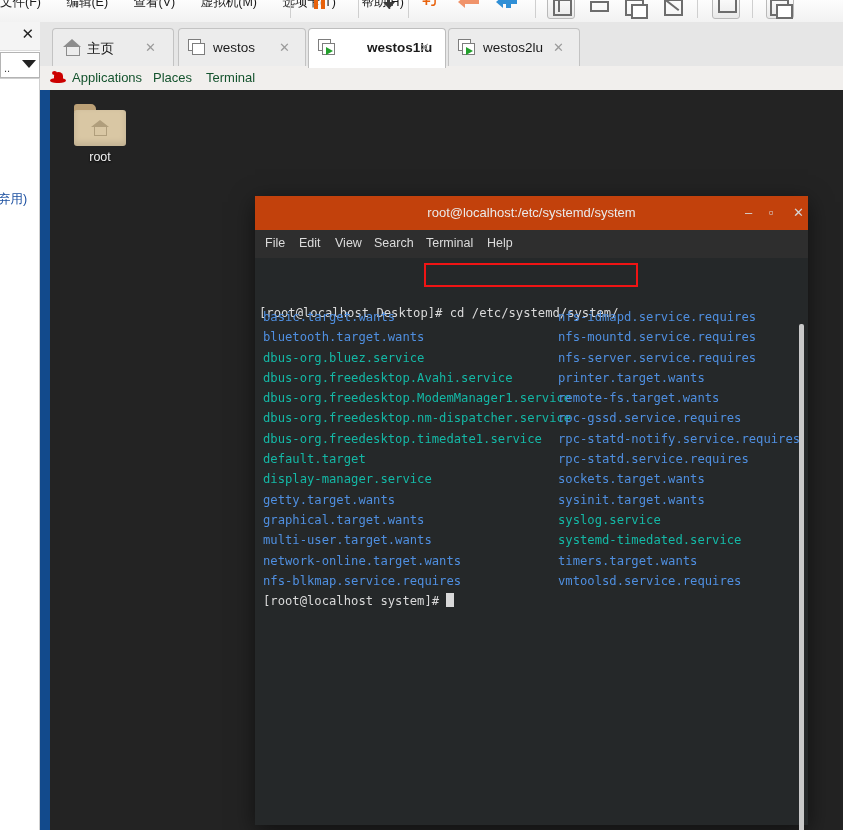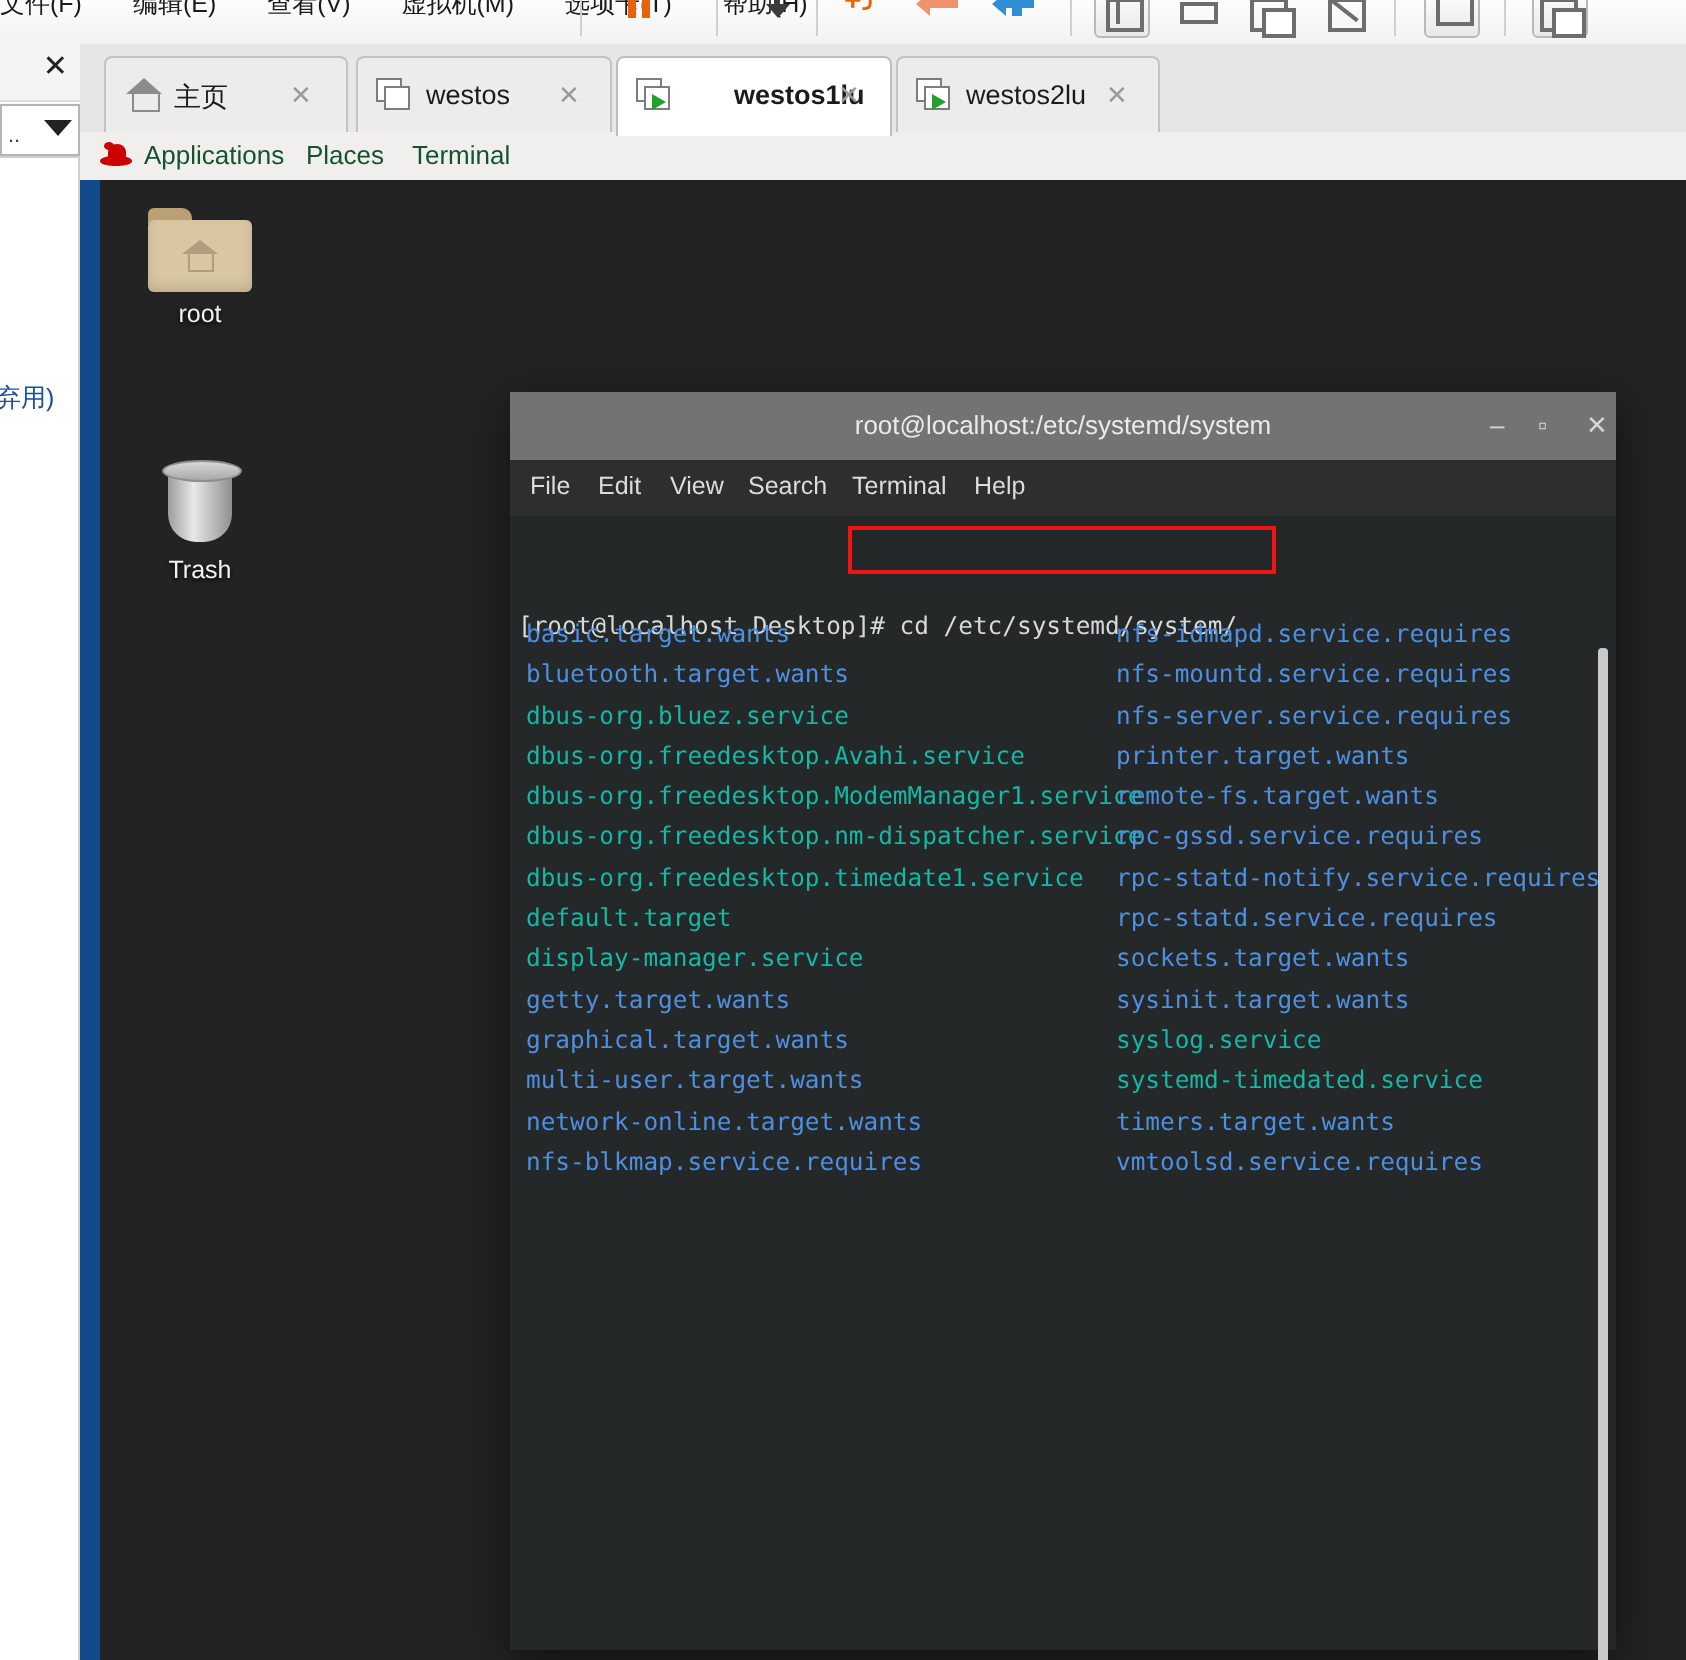--- a/index.html
+++ b/index.html
@@ -96,21 +96,21 @@
   .trash{position:relative;width:34px;height:44px;margin:0 auto;}
   .trash .lid{position:absolute;left:-2px;top:0;width:38px;height:9px;border-radius:50%;
       background:linear-gradient(#d8d8d8,#a9a9a9);border:1px solid #8d8d8d;}
   .trash .can{position:absolute;left:1px;top:5px;width:32px;height:36px;
       background:linear-gradient(90deg,#9d9d9d,#e8e8e8 40%,#bcbcbc 70%,#8f8f8f);
       border-radius:2px 2px 14px 14px;}
 
   
   #term{position:absolute;left:215px;top:106px;width:553px;height:629px;
      background:#2b2b2b;box-shadow:0 6px 22px rgba(0,0,0,.55);}
-  #term-title{position:absolute;left:0;top:0;width:553px;height:34px;background:#737373;
+  #term-title{position:absolute;left:0;top:0;width:553px;height:34px;background:#c2410c;
      border-bottom:1px solid #262626;}
   #term-title-text{position:absolute;left:0;top:9px;width:553px;text-align:center;
      font-size:13px;color:#eaeaea;}
   .wbtn{position:absolute;top:10px;font-size:13px;color:#d6d6d6;line-height:13px;}
   #term-menu{position:absolute;left:0;top:34px;width:553px;height:28px;background:#2e2e2e;}
   .tmenu{position:absolute;top:6px;font-size:12.5px;color:#dcdcdc;}
   #term-body{position:absolute;left:0;top:62px;width:553px;height:567px;background:#252829;}
   #term-text{position:absolute;left:4px;top:4px;width:545px;height:556px;
      font-family:"DejaVu Sans Mono","Liberation Mono",monospace;
      font-size:12.2px;line-height:20.3px;white-space:pre;}
@@ -253,27 +253,20 @@
         <i class="tab"></i>
           <i class="bd"></i>
         <span class="hm">
             <i class="r"></i>
             <i class="b"></i>
           </span>
       </div>
       <div class="dicon-label">root</div>
     </div>
 
-    <div class="dicon" style="left:23px;top:140px;">
-      <div class="trash">
-        <i class="can"></i>
-          <i class="lid"></i>
-      </div>
-      <div class="dicon-label">Trash</div>
-    </div>
 
     <div id="term">
 
       <div id="term-title">
         <div id="term-title-text">root@localhost:/etc/systemd/system</div>
         <span class="wbtn" style="left:490px;">–</span>
         <span class="wbtn" style="left:514px;">▫</span>
         <span class="wbtn" style="left:538px;">✕</span>
       </div>
 
@@ -284,20 +277,21 @@
         <span class="tmenu" style="left:119px;">Search</span>
         <span class="tmenu" style="left:171px;">Terminal</span>
         <span class="tmenu" style="left:232px;">Help</span>
       </div>
 
       <div id="term-body">
         <div id="term-text">
           <div><span class="l-prompt">[root@localhost Desktop]</span><span class="l-prompt"># cd /etc/systemd/system/</span></div>
           <div id="col-left"><div class="l-dir">basic.target.wants</div><div class="l-dir">bluetooth.target.wants</div><div class="l-link">dbus-org.bluez.service</div><div class="l-link">dbus-org.freedesktop.Avahi.service</div><div class="l-link">dbus-org.freedesktop.ModemManager1.service</div><div class="l-link">dbus-org.freedesktop.nm-dispatcher.service</div><div class="l-link">dbus-org.freedesktop.timedate1.service</div><div class="l-link">default.target</div><div class="l-link">display-manager.service</div><div class="l-dir">getty.target.wants</div><div class="l-dir">graphical.target.wants</div><div class="l-dir">multi-user.target.wants</div><div class="l-dir">network-online.target.wants</div><div class="l-dir">nfs-blkmap.service.requires</div></div>
           <div id="col-right"><div class="l-dir">nfs-idmapd.service.requires</div><div class="l-dir">nfs-mountd.service.requires</div><div class="l-dir">nfs-server.service.requires</div><div class="l-dir">printer.target.wants</div><div class="l-dir">remote-fs.target.wants</div><div class="l-dir">rpc-gssd.service.requires</div><div class="l-dir">rpc-statd-notify.service.requires</div><div class="l-dir">rpc-statd.service.requires</div><div class="l-dir">sockets.target.wants</div><div class="l-dir">sysinit.target.wants</div><div class="l-link">syslog.service</div><div class="l-link">systemd-timedated.service</div><div class="l-dir">timers.target.wants</div><div class="l-dir">vmtoolsd.service.requires</div></div>
+          <div style="position:absolute;left:4px;top:329px;"><span class="l-prompt">[root@localhost system]# </span><span id="cursor"></span></div>
           <div id="redbox" style="border-color: rgb(240, 20, 20);"></div>
         </div>
         <div id="term-scroll"></div>
       </div>
     </div>
   </div>
 
 </div>
 
 </body></html>

